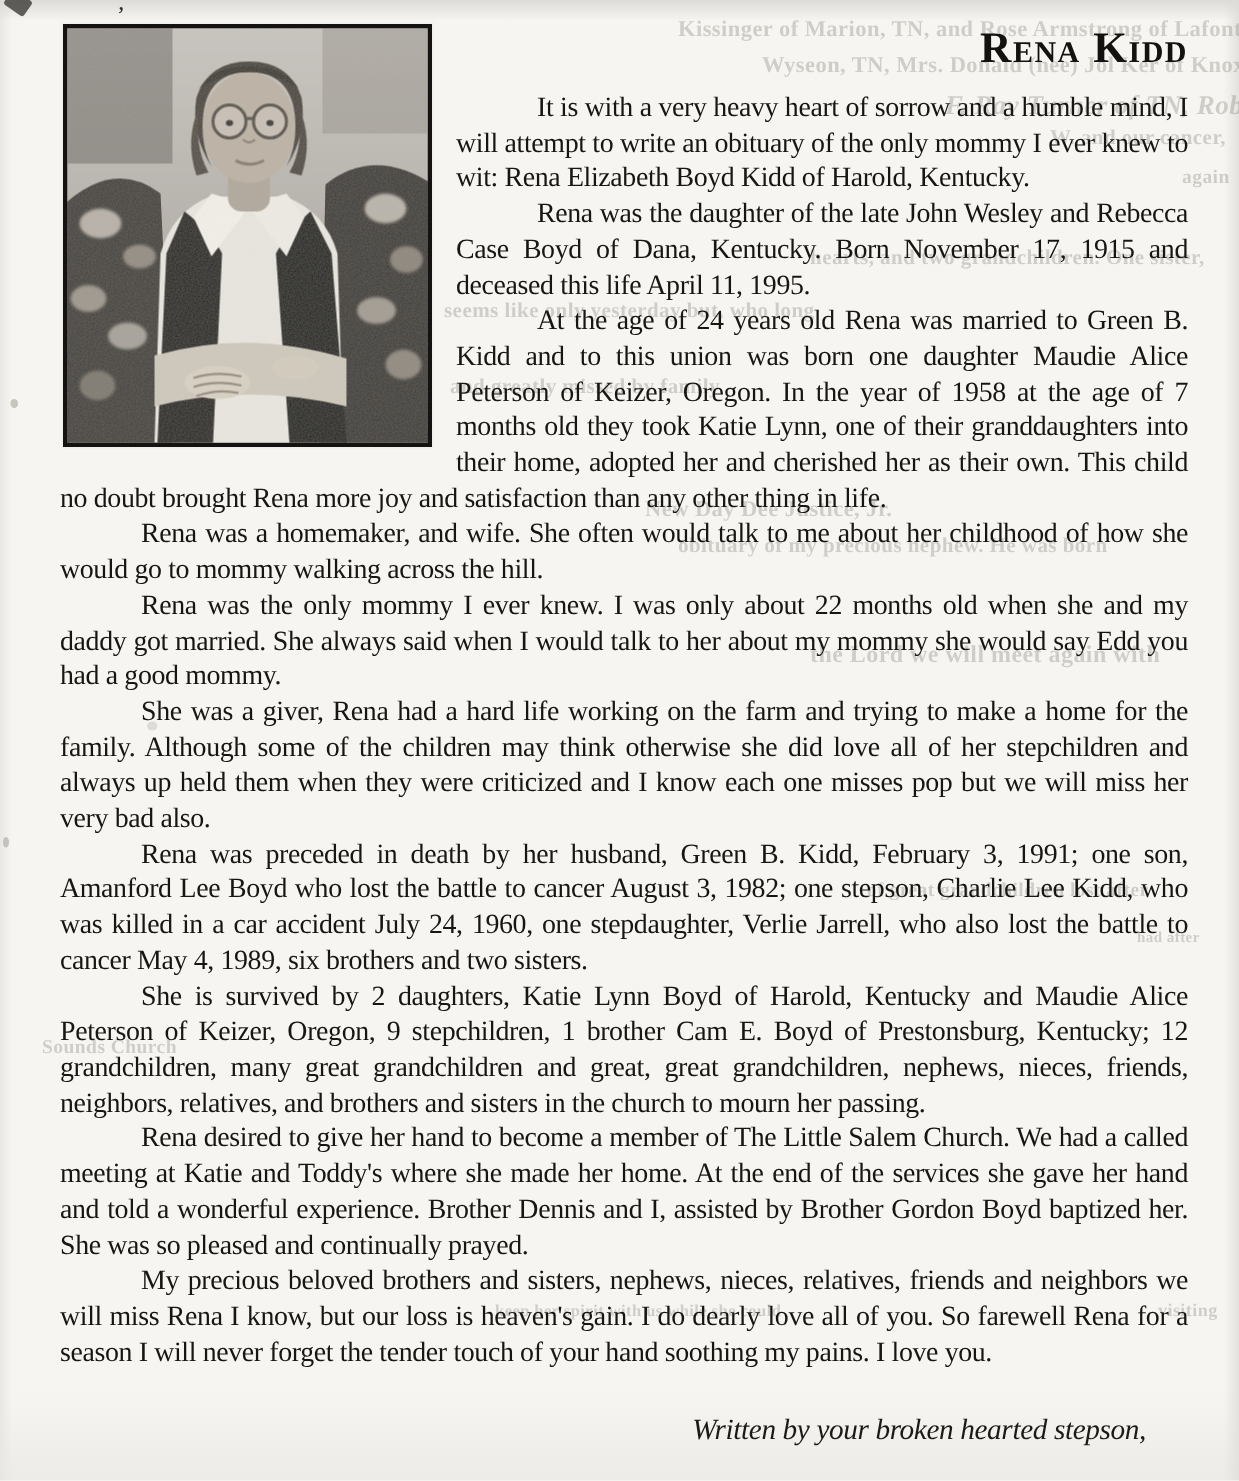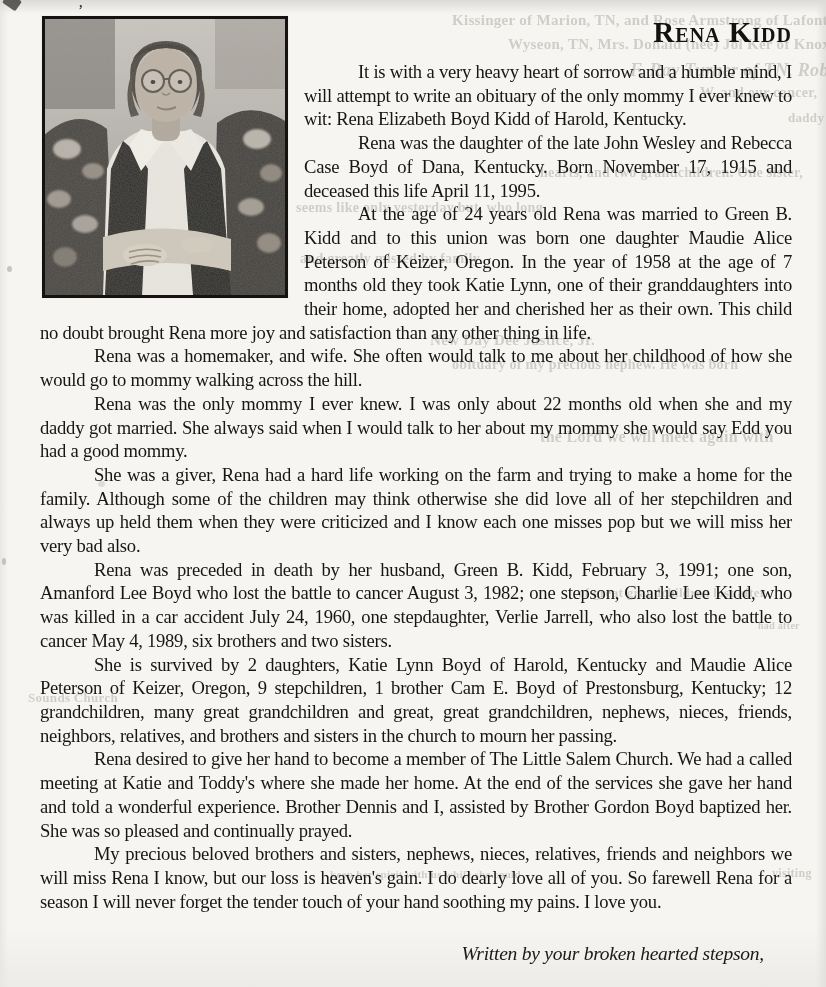--- a/index.html
+++ b/index.html
@@ -64,21 +64,21 @@
 <span class="tick-mark">’</span>
 <span class="speck" style="left:7px;top:266px;width:5px;height:6px;"></span>
 <span class="speck" style="left:2px;top:558px;width:4px;height:7px;"></span>
 <span class="speck" style="left:98px;top:481px;width:7px;height:6px;opacity:.25;"></span>
 
 <div id="bleed-layer">
     <span class="bleed" style="left: 452px; top: 12px; font-size: 15px;">Kissinger of Marion, TN, and Rose Armstrong of Lafontaine, TN (says jewel) her</span>
     <span class="bleed" style="left: 508px; top: 36px; font-size: 15px;">Wyseon, TN, Mrs. Donald (nee) Jol Ker of Knoxville, TN, Mrs.</span>
     <span class="bleed" style="left: 630px; top: 60px; font-size: 18px; font-style: italic;">F. Ray Turner of TN, Robey</span>
     <span class="bleed" style="left: 700px; top: 85px; font-size: 14px;">W. and our cancer,</span>
-    <span class="bleed" style="left: 788px; top: 110px; font-size: 13px;">daddy</span>
+    <span class="bleed" style="left: 788px; top: 110px; font-size: 13px;">again</span>
     <span class="bleed" style="left: 540px; top: 165px; font-size: 14px;">hearts, and two grandchildren. One sister,</span>
     <span class="bleed" style="left: 296px; top: 200px; font-size: 14px;">seems like only yesterday but, who long</span>
     <span class="bleed" style="left: 300px; top: 251px; font-size: 14px;">and greatly missed by family</span>
     <span class="bleed" style="left: 430px; top: 317px; font-size: 15px; margin-top: 15px;">New Day Dee Justice, Jr.</span>
     <span class="bleed" style="left: 452px; top: 357px; font-size: 14px;">obituary of my precious nephew. He was born</span>
     <span class="bleed" style="left: 540px; top: 428px; font-size: 16px;">the Lord we will meet again with</span>
     <span class="bleed" style="left: 578px; top: 585px; font-size: 13px;">of great grandchildren lost after</span>
     <span class="bleed" style="left: 758px; top: 620px; font-size: 10px; text-align: right;">had after</span>
     <span class="bleed" style="left: 28px; top: 690px; font-size: 13px;">Sounds Church</span>
     <span class="bleed" style="left: 772px; top: 866px; font-size: 12px;">visiting</span>

